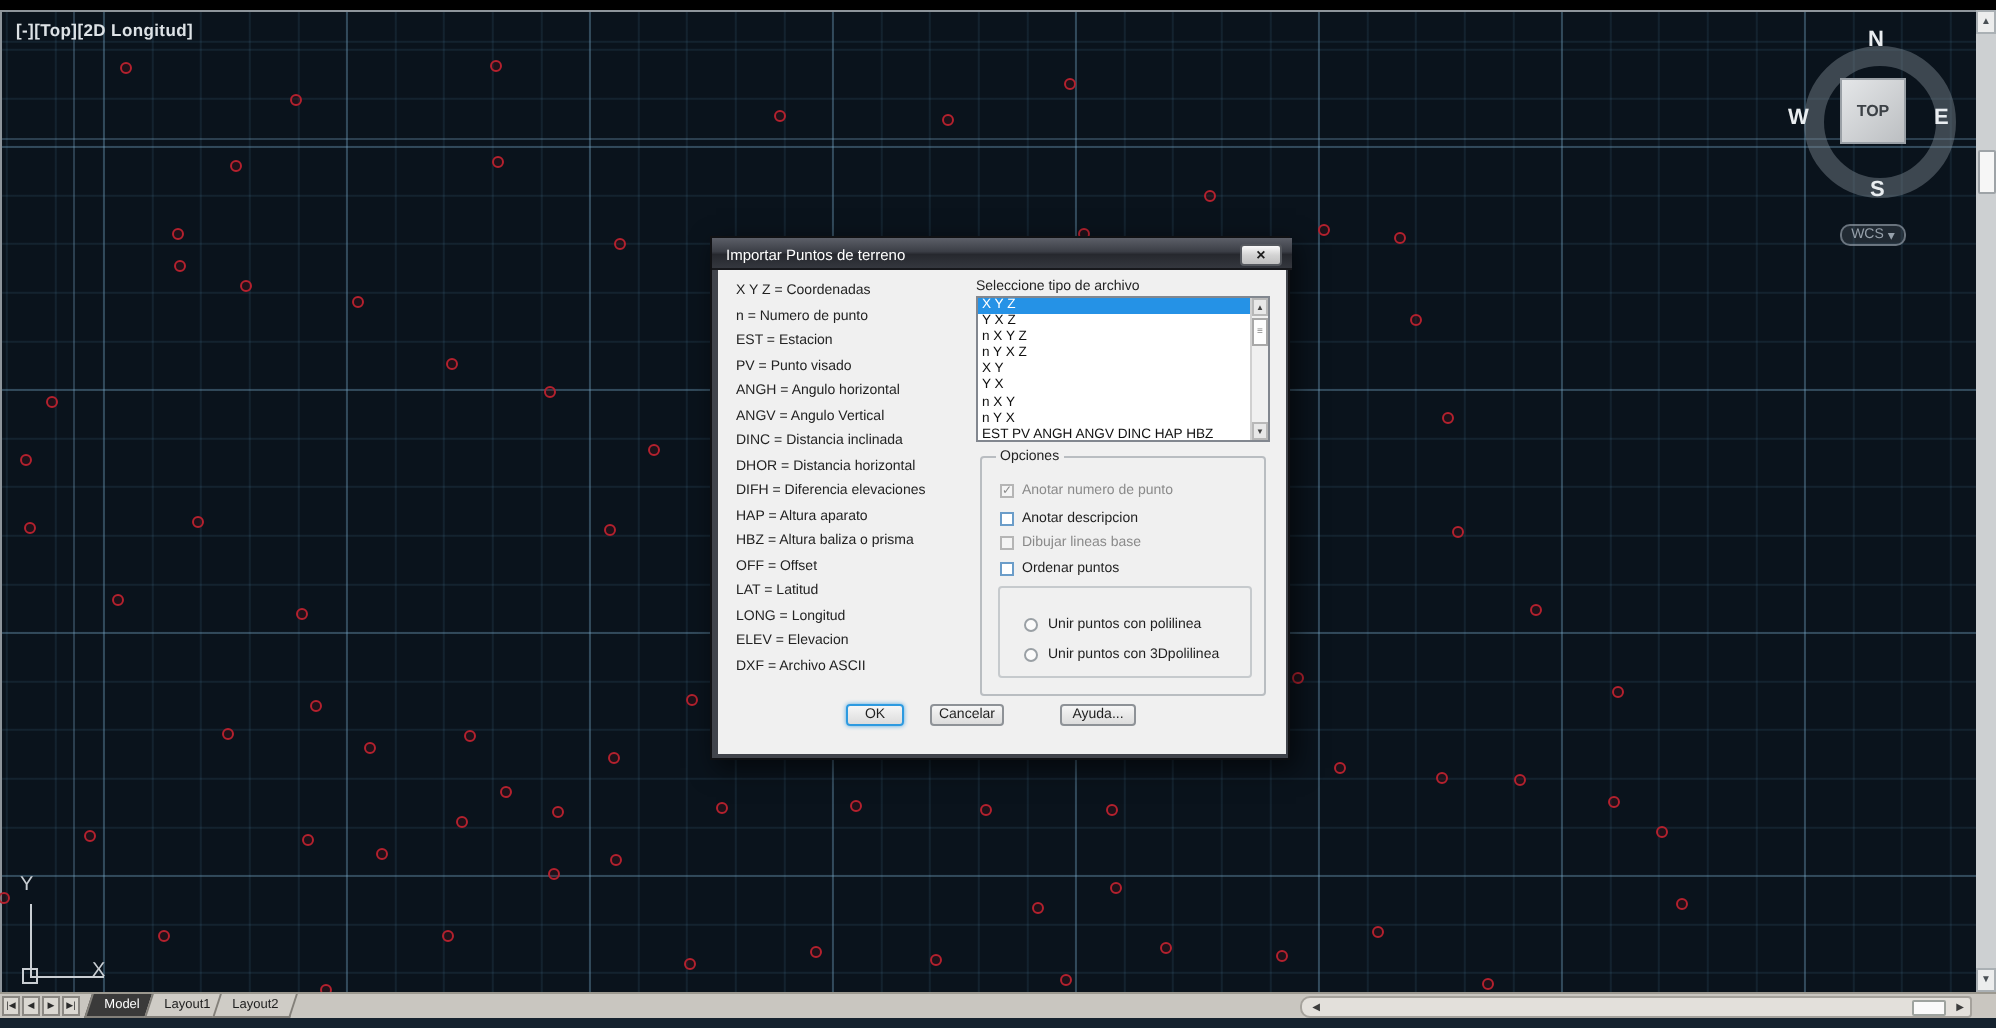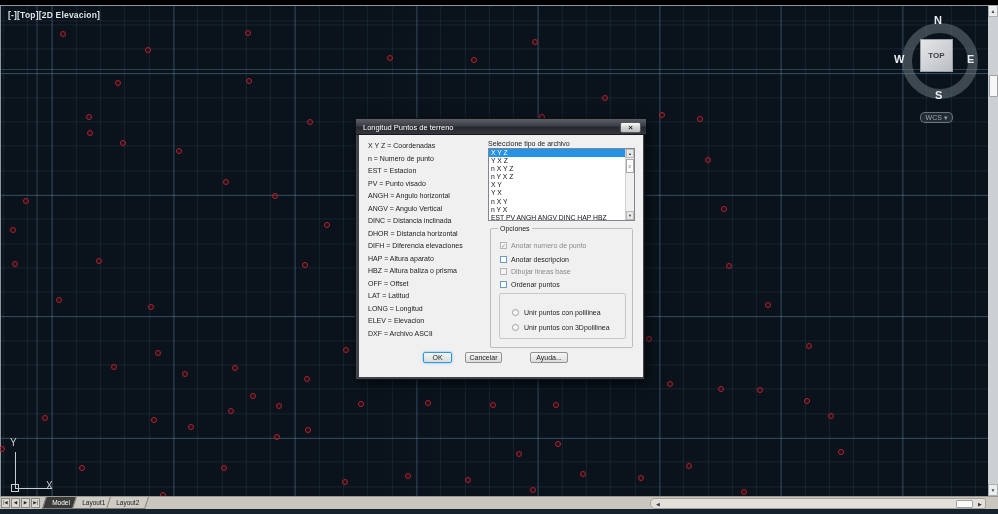--- a/index.html
+++ b/index.html
@@ -127,21 +127,21 @@
   .btn-ok { left:64px; width:29px; border-color:#2d9ae0; box-shadow:0 0 2px rgba(60,160,225,0.9); }
   .btn-cancel { left:106px; width:37px; }
   .btn-help { left:171px; width:38px; }
 </style>
 </head>
 <body>
 
 <div class="screen">
 
   <div class="canvas">
-    <div class="vp-label">[-][Top][2D Elevacion]</div>
+    <div class="vp-label">[-][Top][2D Longitud]</div>
     <div id="points">
         <div class="pt" style="left: 59px; top: 25px;"></div>
         <div class="pt" style="left: 144px; top: 41px;"></div>
         <div class="pt" style="left: 244px; top: 24px;"></div>
         <div class="pt" style="left: 114px; top: 74px;"></div>
         <div class="pt" style="left: 245px; top: 72px;"></div>
         <div class="pt" style="left: 85px; top: 108px;"></div>
         <div class="pt" style="left: 86px; top: 124px;"></div>
         <div class="pt" style="left: 119px; top: 134px;"></div>
         <div class="pt" style="left: 175px; top: 142px;"></div>
@@ -255,21 +255,21 @@
       <div class="harr left">◀</div>
       <div class="hthumb"></div>
       <div class="harr right">▶</div>
     </div>
   </div>
 
   <div class="statusbar"></div>
 
   <div class="dialog">
     <div class="titlebar">
-      <span class="title">Longitud Puntos de terreno</span>
+      <span class="title">Importar Puntos de terreno</span>
       <div class="closebtn">
         <span>×</span>
       </div>
     </div>
     <div class="dbody">
       <div class="legend" id="legend">
           <div class="legend-line">X Y Z = Coordenadas</div>
           <div class="legend-line">n = Numero de punto</div>
           <div class="legend-line">EST = Estacion</div>
           <div class="legend-line">PV = Punto visado</div>

